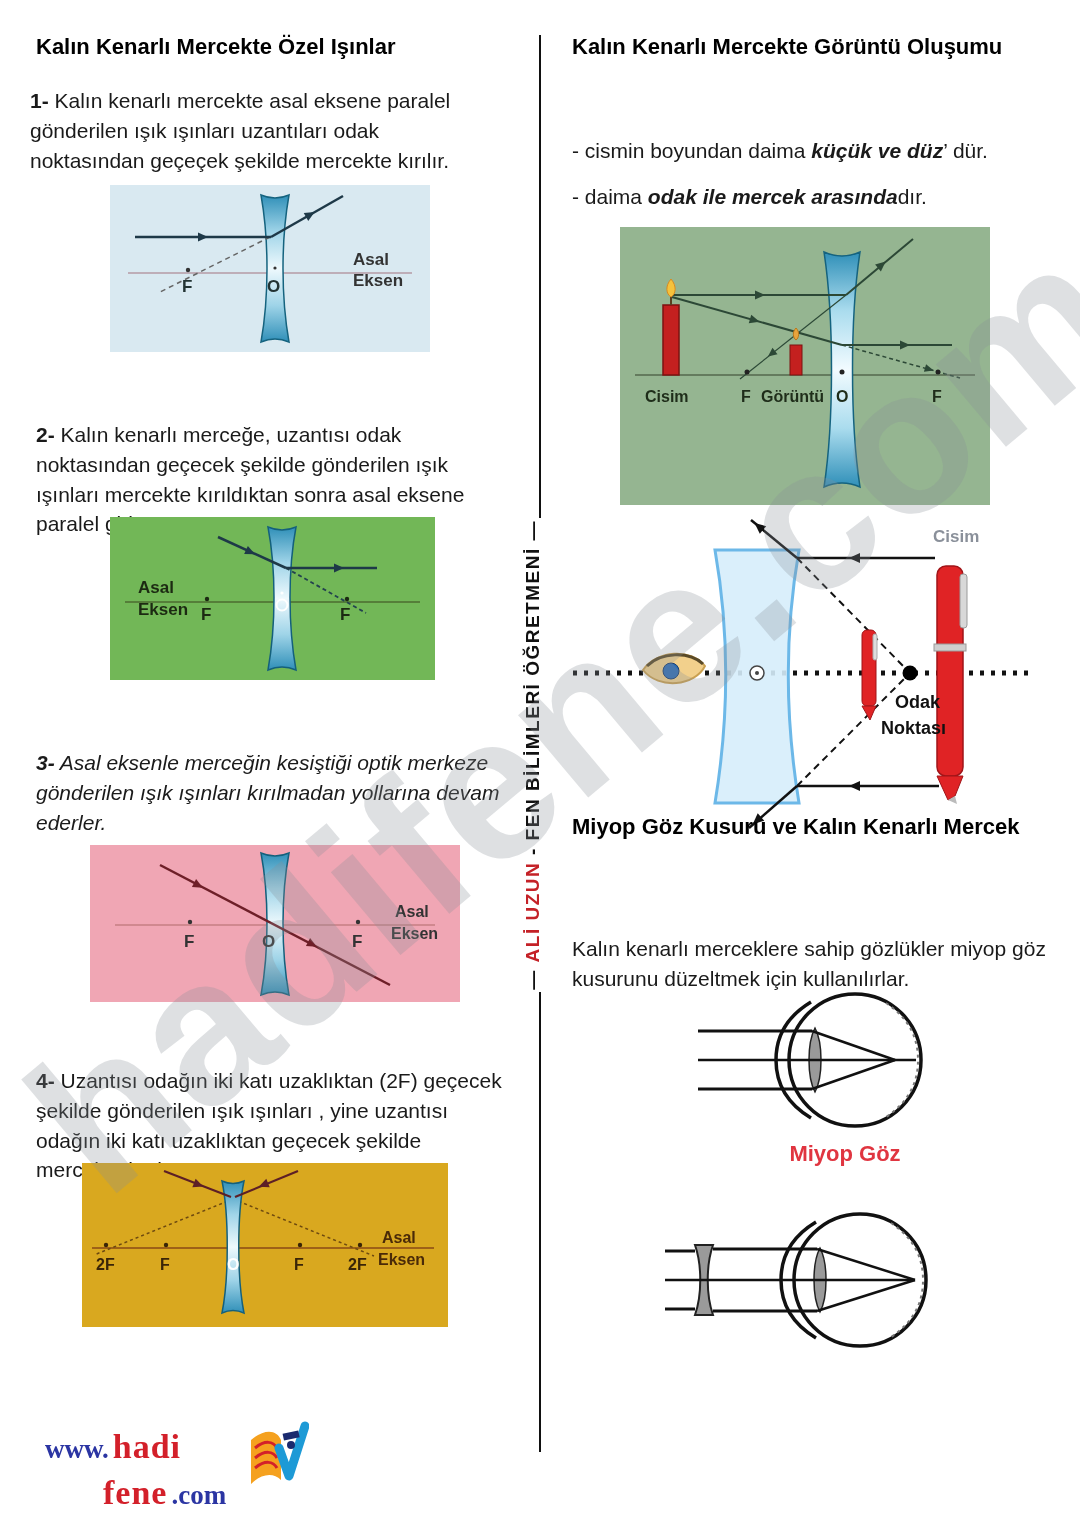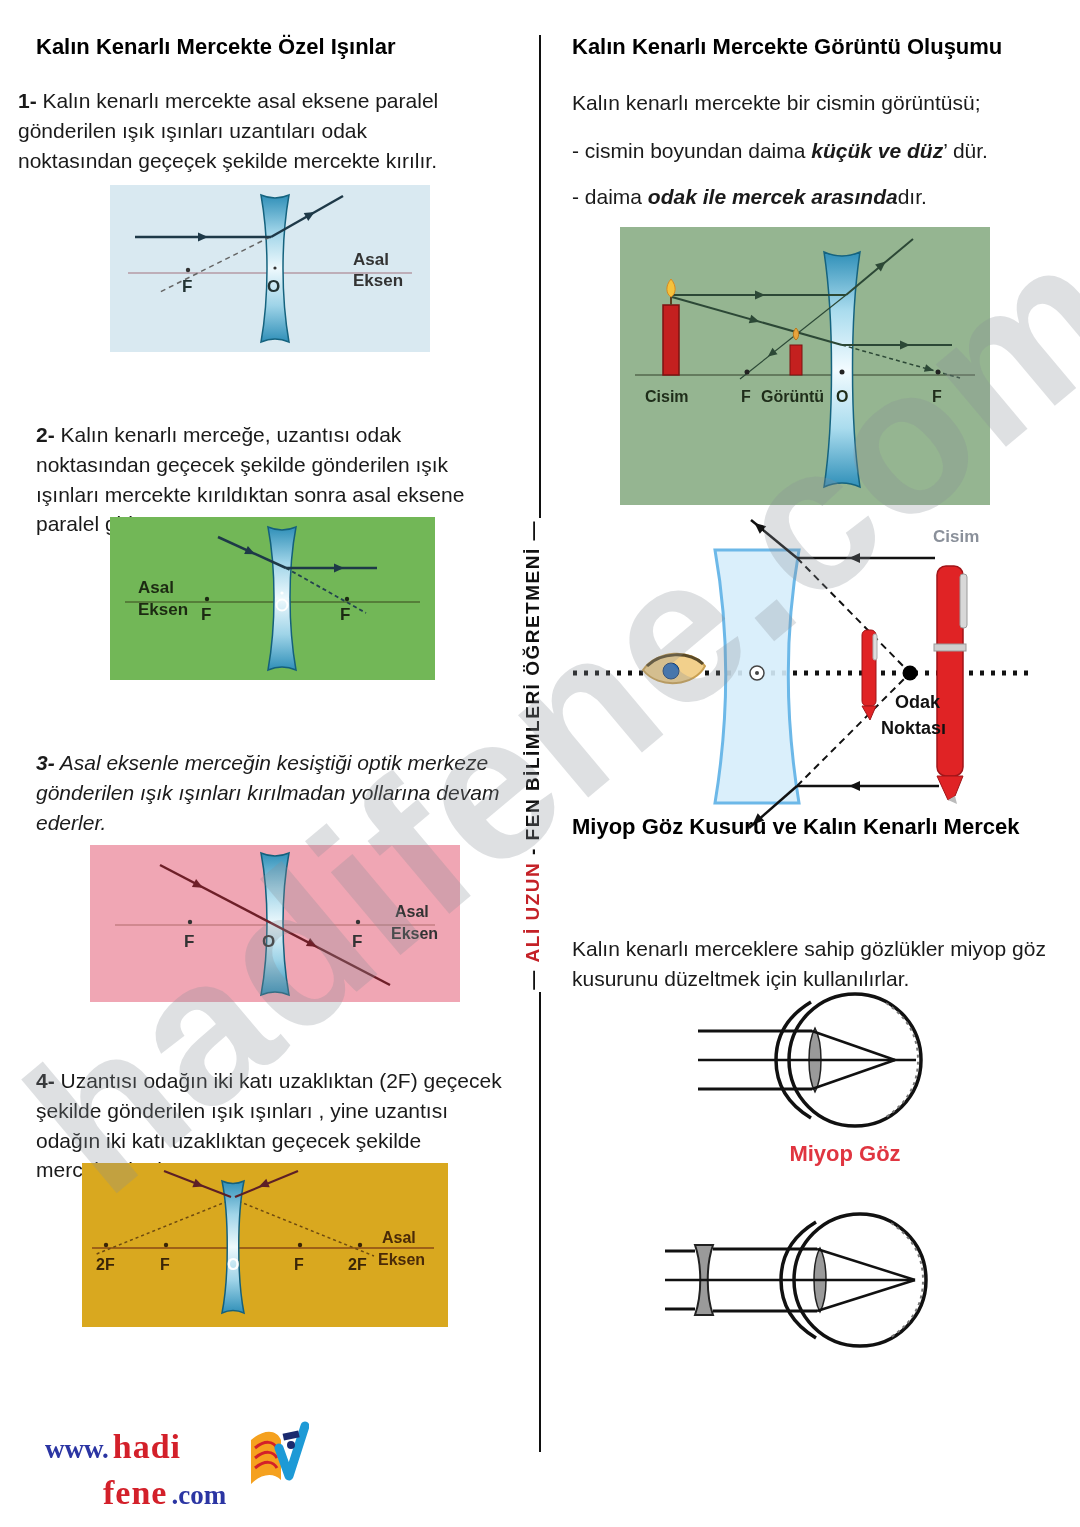--- a/index.html
+++ b/index.html
@@ -41,21 +41,21 @@
       <span>—</span>
       <span class="name">ALİ UZUN</span>
       <span> - </span>
       <span>FEN BİLİMLERİ ÖĞRETMENİ</span>
       <span>—</span>
     </span>
   </div>
 
   <h2 class="sec abs" style="left:36px;top:34px;">Kalın Kenarlı Mercekte Özel Işınlar</h2>
 
-  <p class="body abs" style="left:18px;top:86px;width:466px;"><span class="bnum">1-</span><span> Kalın kenarlı mercekte asal eksene paralel gönderilen ışık ışınları uzantıları odak noktasından geçeçek şekilde mercekte kırılır.</span></p>
+  <p class="body abs" style="left:30px;top:86px;width:466px;"><span class="bnum">1-</span><span> Kalın kenarlı mercekte asal eksene paralel gönderilen ışık ışınları uzantıları odak noktasından geçeçek şekilde mercekte kırılır.</span></p>
 
   <svg class="abs" style="left:110px;top:185px;" width="320" height="167" viewBox="0 0 320 167">
     <defs>
       <linearGradient id="lg1" x1="0" y1="0" x2="0" y2="1">
         <stop offset="0" stop-color="#2f8fb8"></stop>
           <stop offset="0.25" stop-color="#9fd4e8"></stop>
         <stop offset="0.5" stop-color="#eef9fd"></stop>
           <stop offset="0.75" stop-color="#9fd4e8"></stop>
         <stop offset="1" stop-color="#2f8fb8"></stop>
       </linearGradient>
@@ -176,21 +176,20 @@
       <path d="M6,22 C20,10 32,12 36,22 L36,62 C28,54 16,56 6,66 Z" fill="#f5a11f"></path>
       <path d="M10,30 C20,22 28,23 32,30 M10,40 C20,32 28,33 32,40 M10,50 C20,42 28,43 32,50" fill="none" stroke="#d3202a" stroke-width="3"></path>
       <path d="M34,30 L44,58 L60,8" fill="none" stroke="#1d9ad6" stroke-width="9" stroke-linecap="round" stroke-linejoin="round"></path>
       <rect x="38" y="14" width="16" height="7" transform="rotate(-12 46 17)" fill="#1a2a6e"></rect>
       <circle cx="46" cy="27" r="4" fill="#1a2a6e"></circle>
     </svg>
   </div>
 
   <h2 class="sec abs" style="left:572px;top:34px;">Kalın Kenarlı Mercekte Görüntü Oluşumu</h2>
 
-  <p class="body abs" style="left:572px;top:88px;width:470px;">Kalın kenarlı mercekte bir cismin görüntüsü;</p>
 
   <p class="body abs" style="left:572px;top:136px;width:480px;"><span>- cismin boyundan daima </span><span class="bi">küçük ve düz</span><span>’ dür.</span></p>
 
   <p class="body abs" style="left:572px;top:182px;width:480px;"><span>- daima </span><span class="bi">odak ile mercek arasında</span><span>dır.</span></p>
 
   <svg class="abs" style="left:620px;top:227px;" width="370" height="278" viewBox="0 0 370 278">
     <defs>
       <linearGradient id="lg5" x1="0" y1="0" x2="0" y2="1">
         <stop offset="0" stop-color="#2f8fb8"></stop>
           <stop offset="0.25" stop-color="#aadcee"></stop>

